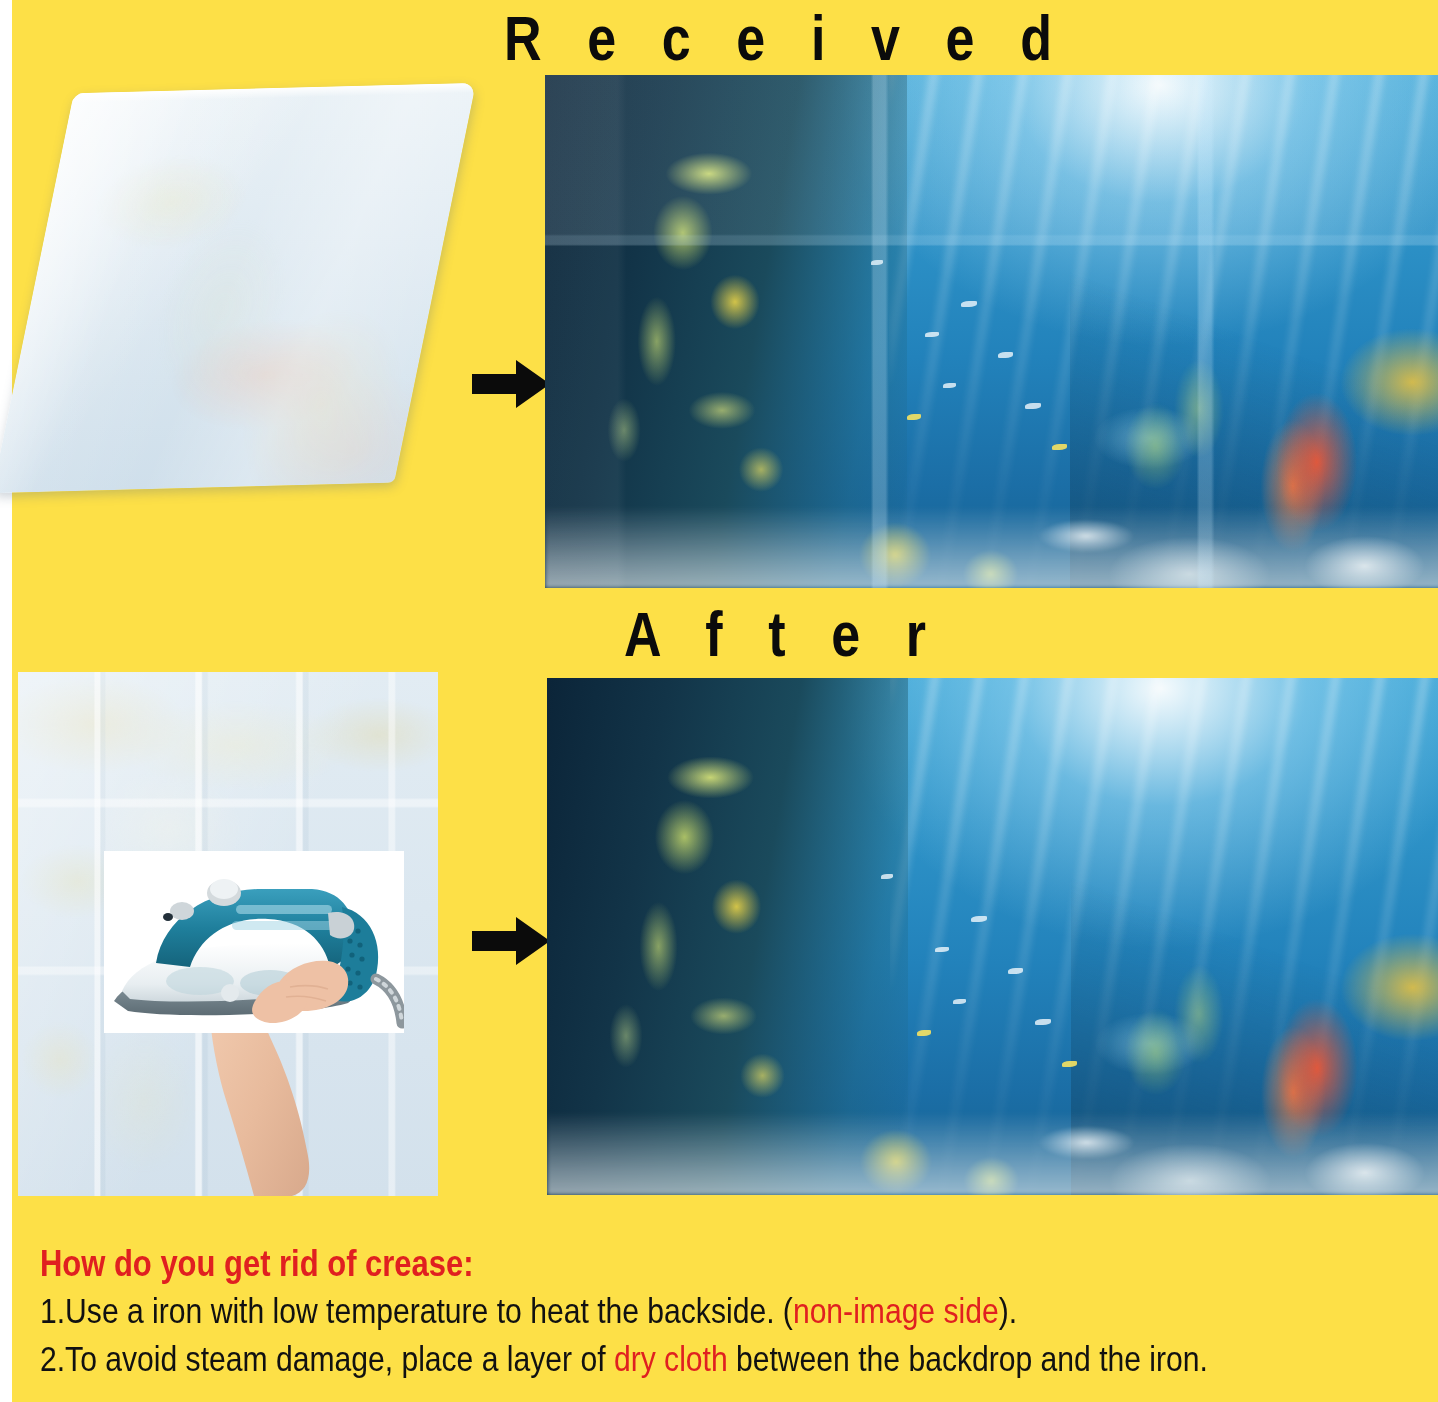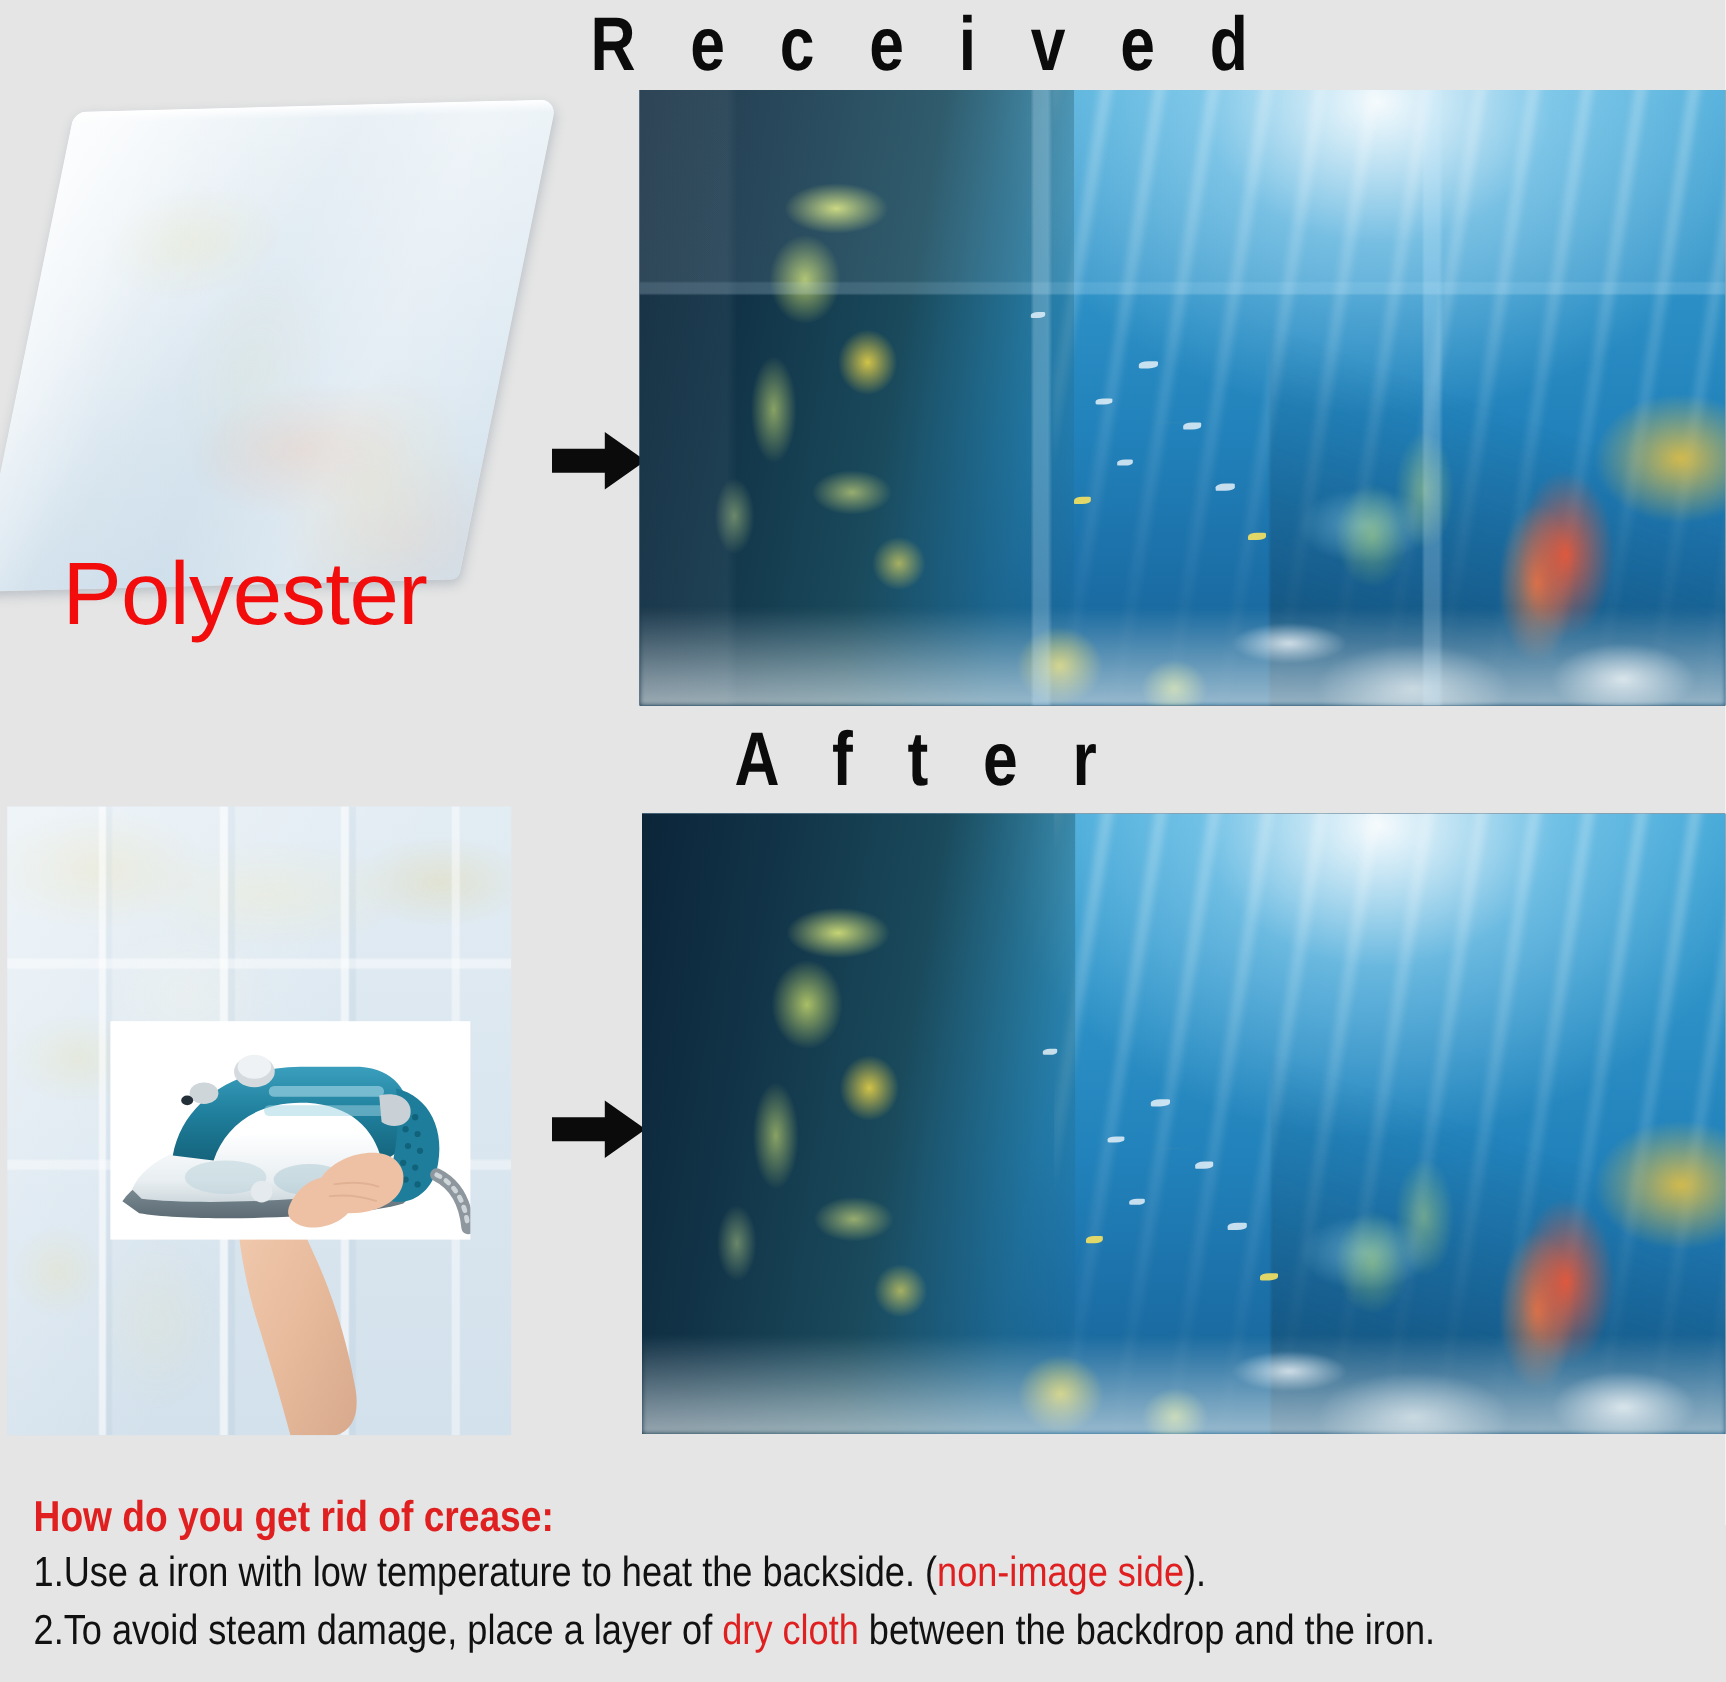--- a/index.html
+++ b/index.html
@@ -1,19 +1,19 @@
 <!DOCTYPE html>
 <html><head>
 <meta charset="utf-8">
 <style>
   html,body{margin:0;padding:0;background:#ffffff;}
   body{width:1438px;height:1402px;position:relative;overflow:hidden;
        font-family:"Liberation Sans",sans-serif;}
 
-  .stage{position:absolute;inset:0;background:#e5e5e5;}
+  .stage{position:absolute;inset:0;background:#fde047;margin-left:12px;}
 
   
   .section-title{
     position:absolute;font-family:"Liberation Sans",sans-serif;
     font-weight:bold;color:#0b0b0b;letter-spacing:.30em;
     font-size:52px;line-height:1;white-space:nowrap;
     transform:scaleY(1.22);transform-origin:top left;
   }
   #title-received{left:492px;top:6px;}
   #title-after{left:612px;top:602px;}
@@ -235,21 +235,20 @@
 <div class="stage">
 
   <div class="section-title" id="title-received">R e c e i v e d</div>
 
   <div id="fabric-folded">
     <div class="ghost-img"></div>
     <div class="sheen"></div>
     <div class="edgehl"></div>
   </div>
 
-  <div id="polyester-label">Polyester</div>
 
   <svg class="arrow" id="arrow-top" viewBox="0 0 78 52">
     <path d="M0 16 H44 V2 L78 26 L44 50 V36 H0 Z" fill="#0b0b0b"></path>
   </svg>
 
   <div class="reef" id="panel-received">
     <div class="water"></div>
     <div class="rays"></div>
     <div class="wall-left"></div>
     <div class="algae"></div>

